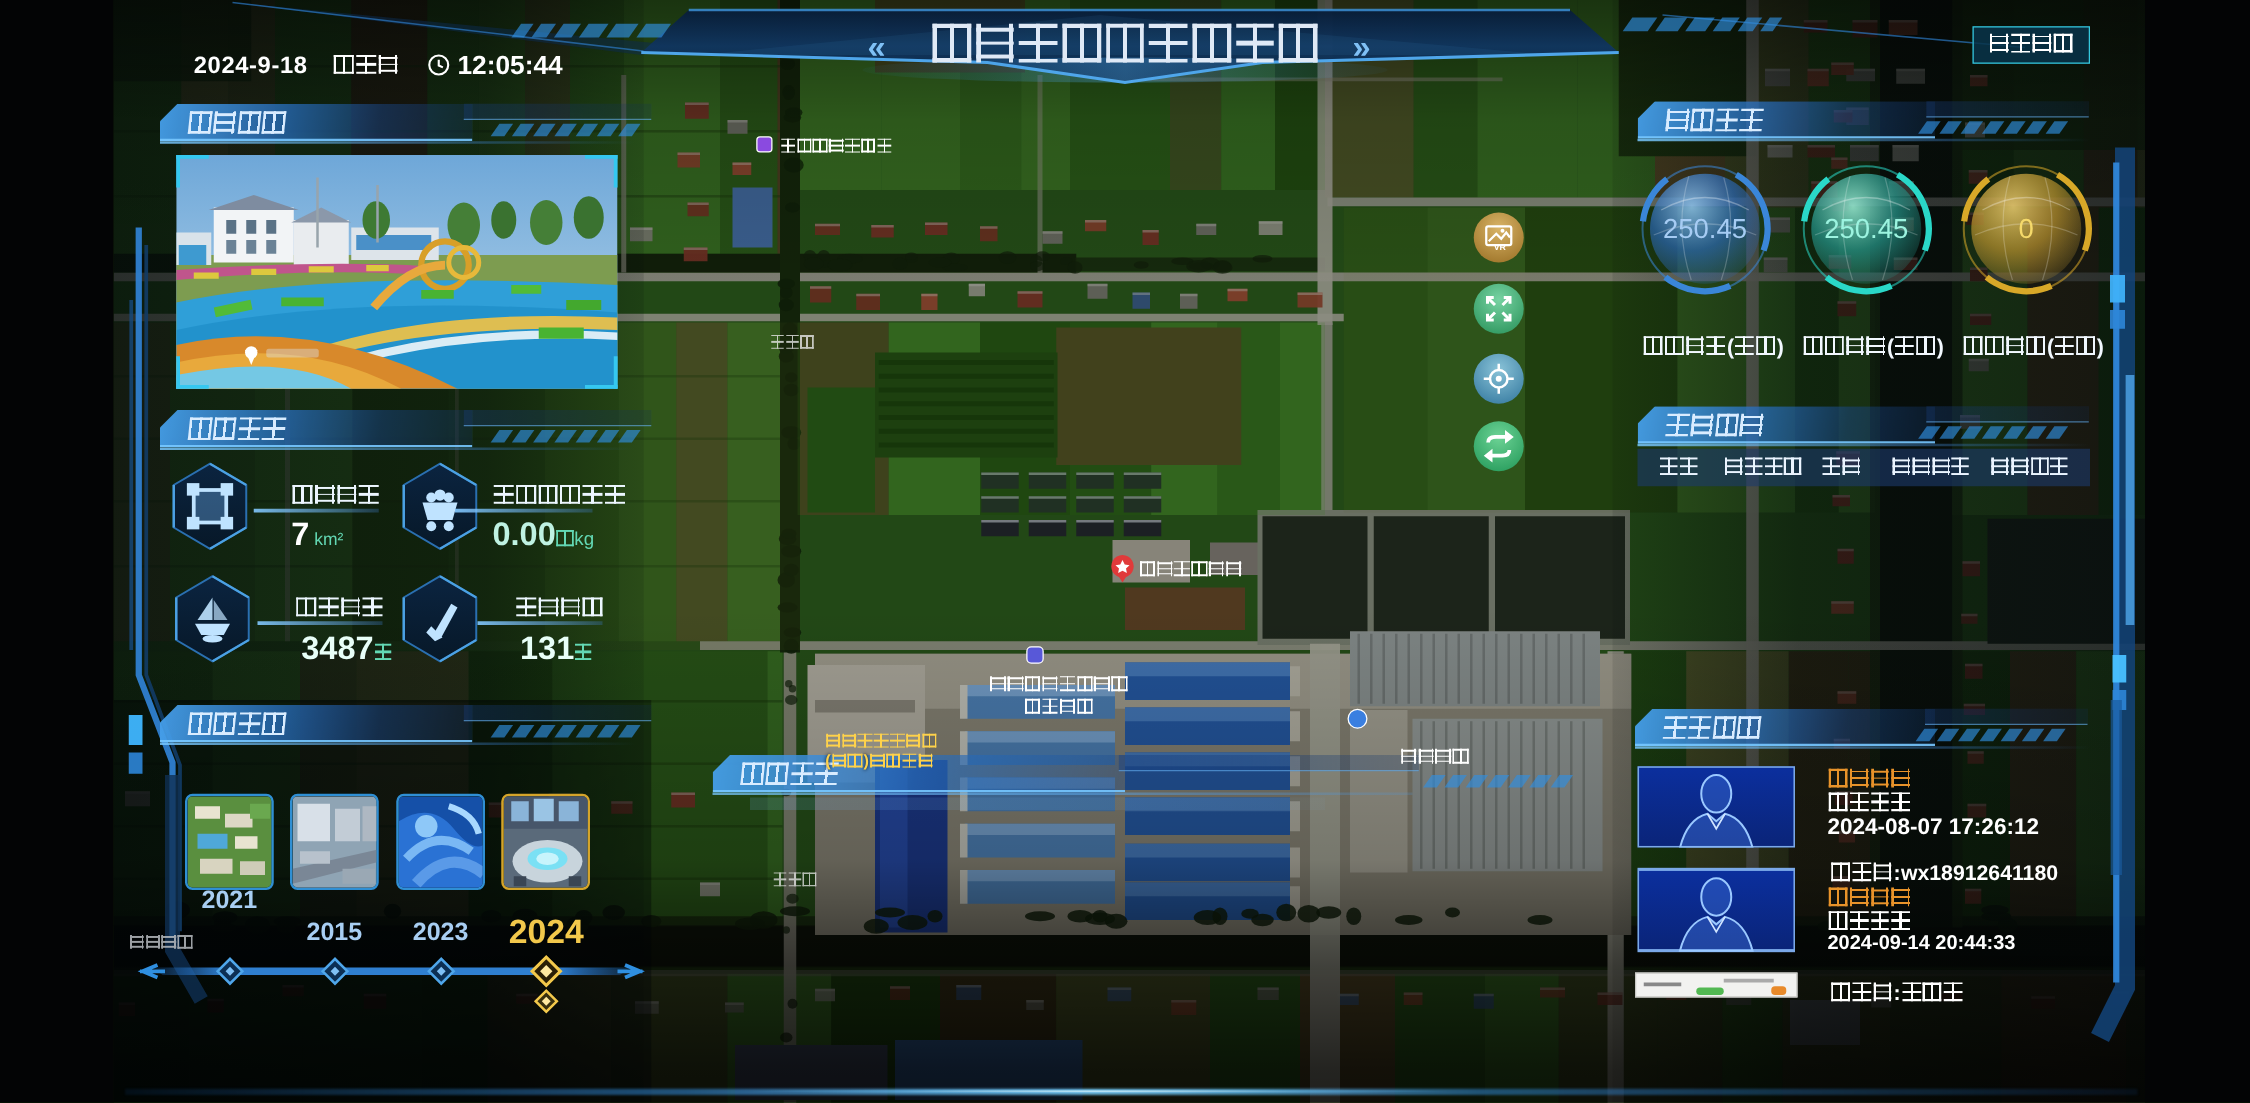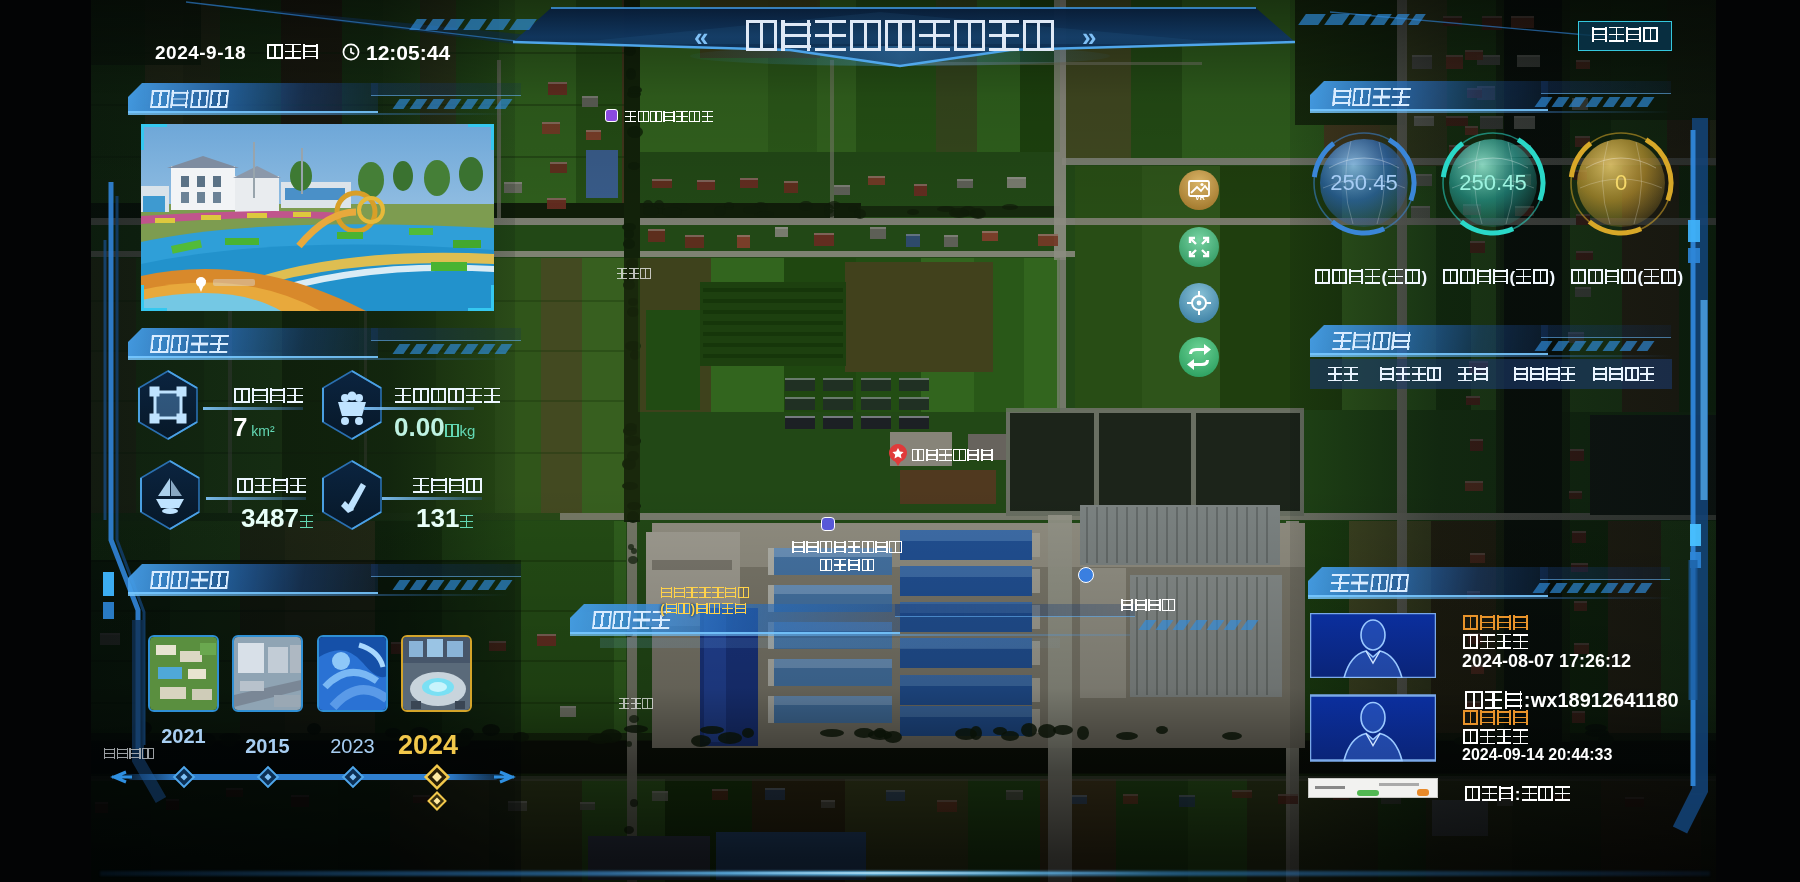--- a/index.html
+++ b/index.html
@@ -985,27 +985,27 @@
         <rect x="6" y="4" width="14" height="16" fill="#8ab4d8"></rect>
         <rect x="24" y="2" width="16" height="18" fill="#9ac4e4"></rect>
         <rect x="44" y="4" width="16" height="16" fill="#8ab4d8"></rect>
         <ellipse cx="35" cy="52" rx="28" ry="17" fill="#c8d4dc"></ellipse>
         <ellipse cx="35" cy="50" rx="16" ry="9" fill="#7ae0f4"></ellipse>
         <ellipse cx="35" cy="50" rx="9" ry="5" fill="#c8f4fc"></ellipse>
         <rect x="8" y="64" width="10" height="8" fill="#3a4654"></rect>
         <rect x="52" y="64" width="10" height="8" fill="#3a4654"></rect>
       </svg></div>
 
-<div class="abs" style="left:148px;top:725px;width:71px;text-align:center;font-size:20px;font-weight:bold;color:#a8cef2">2021</div>
+<div class="abs" style="left:148px;top:709px;width:71px;text-align:center;font-size:20px;font-weight:bold;color:#a8cef2">2021</div>
 
 <div class="abs" style="left:232px;top:735px;width:71px;text-align:center;font-size:20px;font-weight:bold;color:#a8cef2">2015</div>
 
-<div class="abs" style="left:317px;top:735px;width:71px;text-align:center;font-size:20px;font-weight:normal;color:#a8cef2">2023</div>
-
-<div class="abs" style="left:398px;top:730px;width:78px;font-size:27px;font-weight:bold;color:#f2c84b">2024</div>
+<div class="abs" style="left:317px;top:735px;width:71px;text-align:center;font-size:20px;font-weight:bold;color:#a8cef2">2023</div>
+
+<div class="abs" style="left:398px;top:730px;width:78px;text-align:center;font-size:27px;font-weight:bold;color:#f2c84b">2024</div>
 
 <svg class="abs" style="left:108px;top:762px" width="410" height="50" viewBox="0 0 410 50">
 <defs>
         <linearGradient id="tl" x1="0" y1="0" x2="1" y2="0">
           <stop offset="0" stop-color="#1a5fae" stop-opacity=".2"></stop>
           <stop offset=".15" stop-color="#2f7fd0"></stop>
           <stop offset=".85" stop-color="#2f7fd0"></stop>
           <stop offset="1" stop-color="#1a5fae" stop-opacity=".3"></stop>
         </linearGradient>
       </defs>
@@ -1152,21 +1152,21 @@
       <path d="M34,65 Q40,42 56,38 L63,44 L70,38 Q86,42 92,65 Z" fill="rgba(90,150,255,.3)" stroke="#9ac8ff" stroke-width="1.6"></path>
       <path d="M56,38 L63,50 L70,38" stroke="#cfe4ff" stroke-width="1.4" fill="none"></path>
     </svg>
 
 <div class="abs" style="left:1462px;top:614px;font-size:17px;font-weight:bold;color:#e8932a"><span class="hz "><i class="h b"></i><i class="h c"></i><i class="h c"></i><i class="h c"></i></span></div>
 
 <div class="abs" style="left:1462px;top:633px;font-size:17px;font-weight:bold;color:#fff"><span class="hz "><i class="h b"></i><i class="h a"></i><i class="h a"></i><i class="h a"></i></span></div>
 
 <div class="abs" style="left:1462px;top:651px;font-size:18px;font-weight:bold;color:#fff">2024-08-07 17:26:12</div>
 
-<div class="abs" style="left:1464px;top:689px;font-size:20px;font-weight:bold;color:#fff"><span class="hz "><i class="h b"></i><i class="h a"></i><i class="h c"></i><span class="pz">:</span></span>wx18912641180</div>
+<div class="abs" style="left:1464px;top:689px;font-size:17px;font-weight:bold;color:#fff"><span class="hz "><i class="h b"></i><i class="h a"></i><i class="h c"></i><span class="pz">:</span></span>wx18912641180</div>
 
 <svg class="abs" style="left:1310px;top:686px" width="126" height="84" viewBox="0 0 126 65">
       <defs>
         <linearGradient id="ava2" x1="0" y1="0" x2="0" y2="1">
           <stop offset="0" stop-color="#0b2f9e"></stop>
           <stop offset="1" stop-color="#0a2478"></stop>
         </linearGradient>
       </defs>
       <rect width="126" height="65" fill="url(#ava2)" stroke="#7aa8e8" stroke-width="2.5"></rect>
       <ellipse cx="63" cy="22" rx="12" ry="15" fill="rgba(90,150,255,.28)" stroke="#9ac8ff" stroke-width="1.6"></ellipse>

